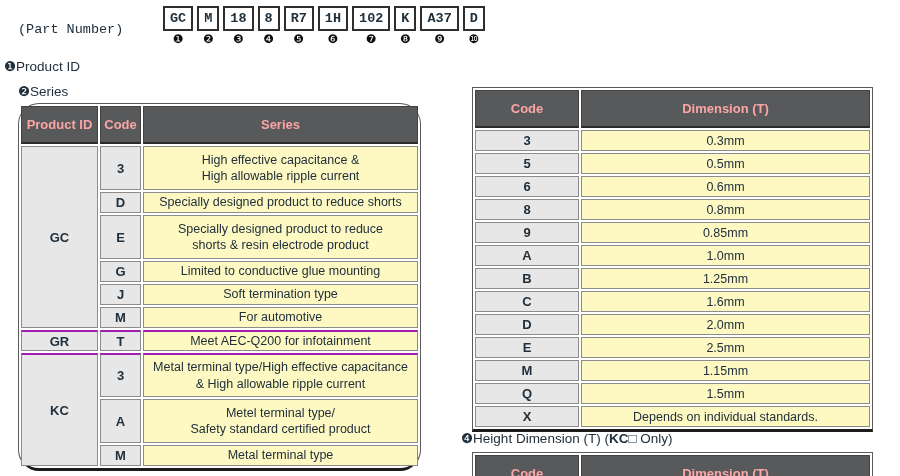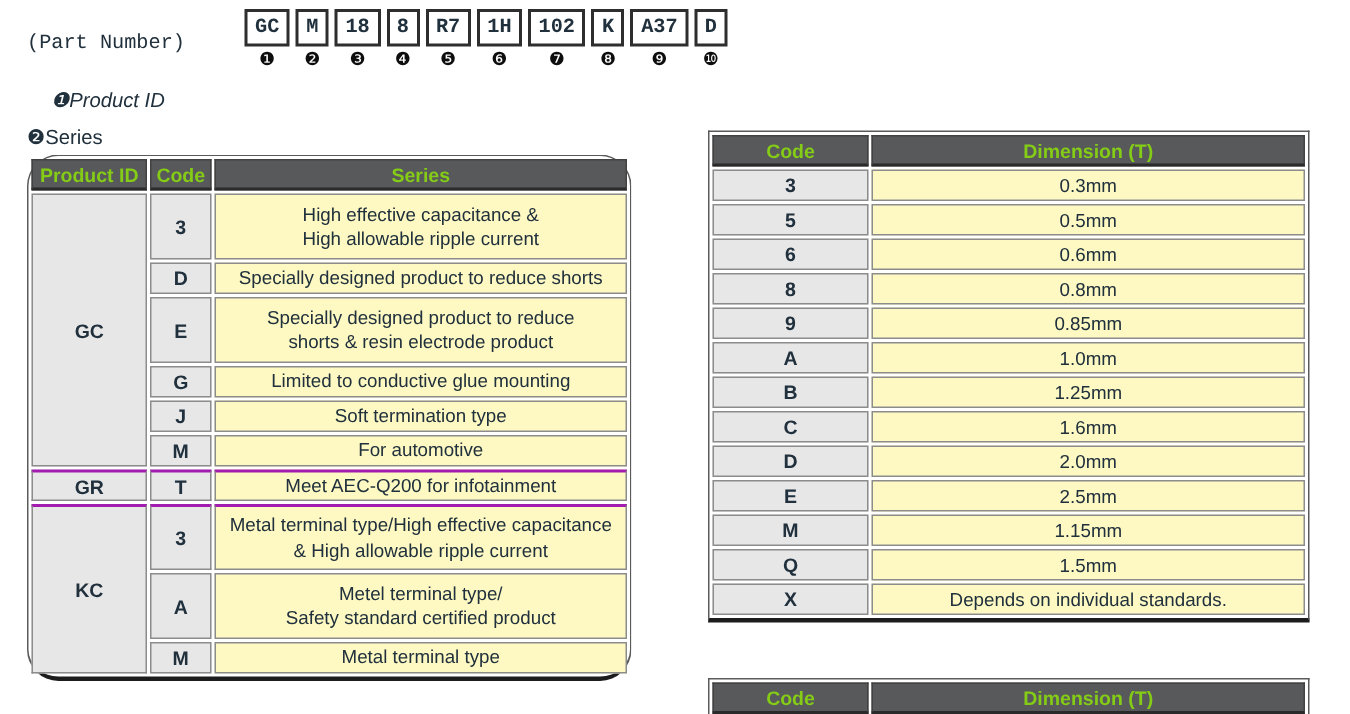--- a/index.html
+++ b/index.html
@@ -17,36 +17,36 @@
   .pn-seg { display:flex; flex-direction:column; align-items:center; gap:3px; }
   .pn-box {
     display:inline-block; border:2px solid #2e2e2e; background:#fff;
     font-weight:bold; font-size:13.5px; line-height:17px;
     padding:2px 5px; min-width:12px; text-align:center;
   }
   .pn-num { font-size:12px; line-height:12px; color:#0d0d0d; }
 
   
   .hd { position:absolute; font-size:13.5px; white-space:nowrap; }
-  #hd-product-id { left:34px;  top:58px;font-style:italic; }
+  #hd-product-id { left:4px;  top:58px; }
   #hd-series     { left:18px;  top:83px; }
   #hd-height1    { left:461px; top:58px; }
   #hd-height2    { left:461px; top:430px; }
   .hd b { font-weight:bold; }
 
   
   table.dtable {
     position:absolute;
     border-collapse:separate; border-spacing:2px;
     background:#fff; table-layout:fixed;
     border:1px solid #5a5a5a; border-bottom:3px solid #1c1c1c;
   }
   .dtable th {
-    background:var(--header-bg,#58595b); color:#84cc16;
-    font-size:13px; font-weight:bold; height:21px; padding:0 2px;
+    background:var(--header-bg,#58595b); color:#fca5a5;
+    font-size:13px; font-weight:bold; height:38px; padding:0 2px;
     border:1px solid #424242; border-bottom:2px solid #2a2a2a;
   }
   .dtable td {
     border:1px solid #8c8c8c; text-align:center; vertical-align:middle;
     font-size:12.5px; height:21px; padding:0 2px; background:#fef9c3;
   }
   .dtable td.pid, .dtable td.code { background:var(--cell-bg,#e7e7e8); font-weight:bold; font-size:13px; }
   .dtable tr.h2 td { height:44px; }
   .dtable tr.gs td { border-top:2px solid #a21caf; }
   .ln { display:block; line-height:1.3; }
@@ -257,20 +257,23 @@
       <td class="code">Q</td>
       <td>1.5mm</td>
     </tr>
     <tr>
       <td class="code">X</td>
       <td>Depends on individual standards.</td>
     </tr>
   </tbody>
     </table>
 
+  <div class="hd" id="hd-height2">
+    <span>❹Height Dimension (T) (</span><b>KC□</b><span> Only)</span>
+  </div>
 
   <table class="dtable" id="height-table-kc">
     <colgroup>
         <col class="c-code">
         <col class="c-dim">
       </colgroup>
     <tbody>
         <tr>
       <th>Code</th>
       <th>Dimension (T)</th>

